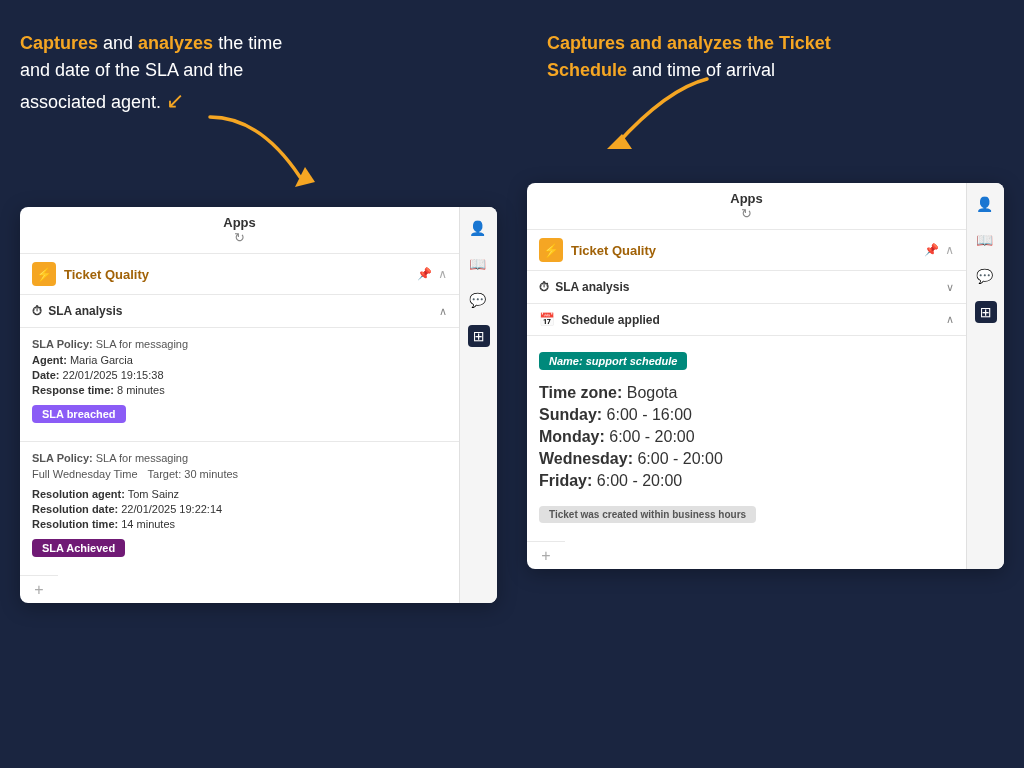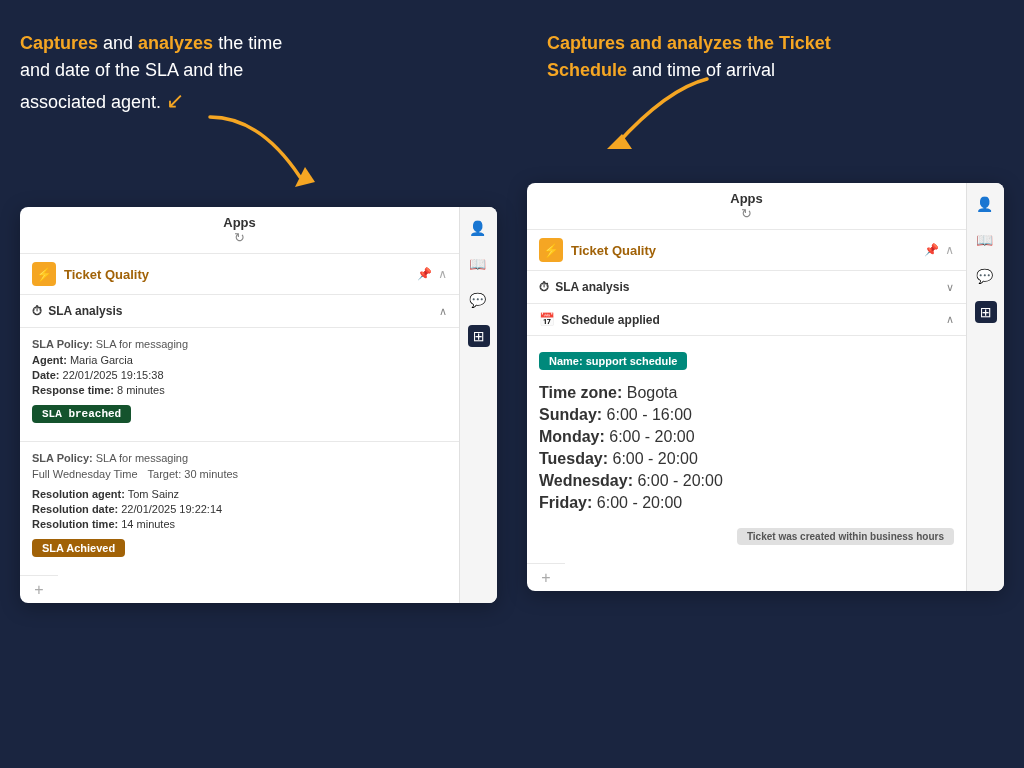--- a/index.html
+++ b/index.html
@@ -171,33 +171,33 @@
       display: inline-block;
       padding: 3px 10px;
       border-radius: 4px;
       font-size: 11px;
       font-weight: 600;
       margin-top: 6px;
       margin-bottom: 8px;
     }
 
     .badge-red {
-      background: #14532d;
+      background: #8b5cf6;
       color: white;
-      font-family: Liberation Mono, monospace;
     }
 
     .badge-green {
-      background: #a16207;
+      background: #701a75;
       color: white;
     }
 
     .badge-teal {
       background: #00897b;
       color: white;
+      font-style: italic;
     }
 
     .badge-gray {
       background: #e0e0e0;
       color: #555;
       font-size: 10px;
     }
 
     
     .schedule-content {
@@ -425,30 +425,27 @@
             <div class="schedule-field" style="margin-top:6px;">
               <strong>Time zone:</strong> Bogota
             </div>
             <div class="schedule-field">
               <strong>Sunday:</strong> 6:00 - 16:00
             </div>
             <div class="schedule-field">
               <strong>Monday:</strong> 6:00 - 20:00
             </div>
             <div class="schedule-field">
-              <strong>Tuesday:</strong> 6:00 - 20:00
-            </div>
-            <div class="schedule-field">
               <strong>Wednesday:</strong> 6:00 - 20:00
             </div>
             <div class="schedule-field">
               <strong>Friday:</strong> 6:00 - 20:00
             </div>
 
-            <div style="margin-top:10px;text-align:right;">
+            <div style="margin-top:10px;">
               <span class="badge badge-gray">Ticket was created within business hours</span>
             </div>
           </div>
 
           <div class="plus-btn">+</div>
         </div>
 
         <div class="app-sidebar">
           <span class="sidebar-icon">👤</span>
           <span class="sidebar-icon">📖</span>

